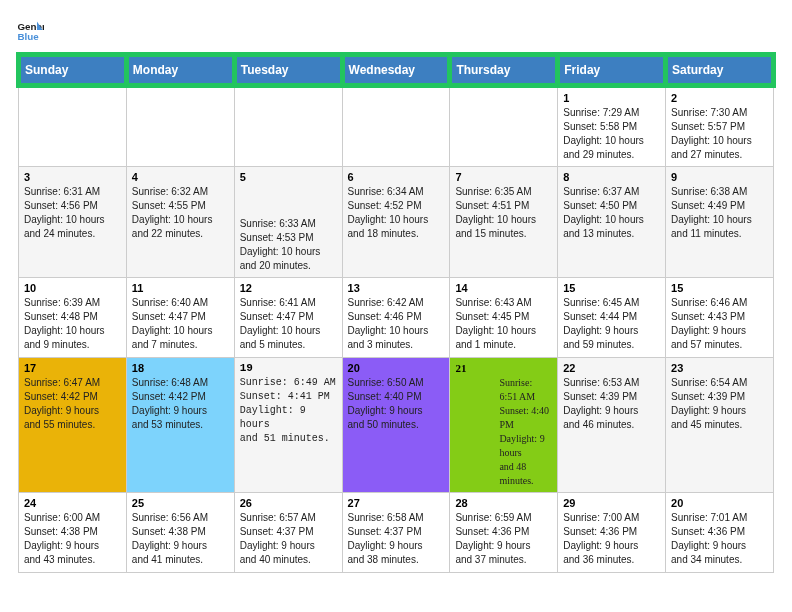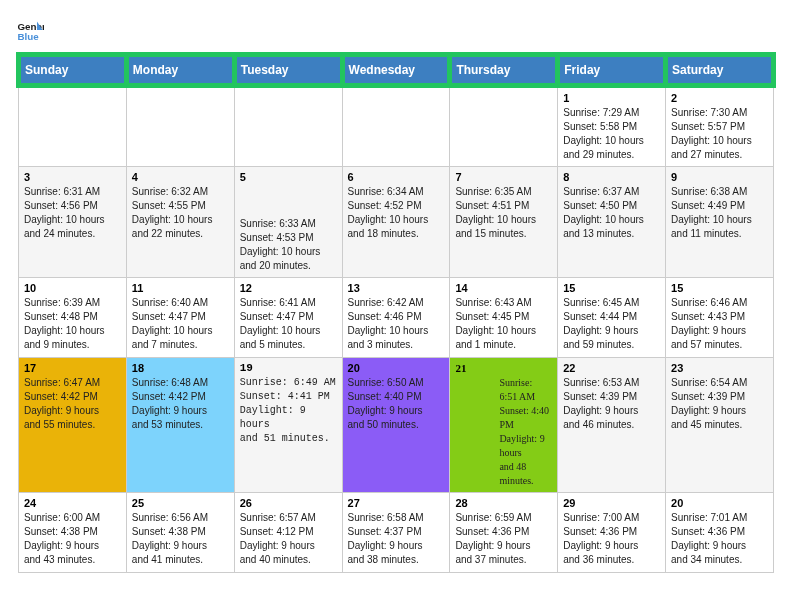--- a/index.html
+++ b/index.html
@@ -296,21 +296,21 @@
         <td>
           <span class="day-num">25</span>
           <div class="day-info" style="white-space: pre-line;">Sunrise: 6:56 AM
 Sunset: 4:38 PM
 Daylight: 9 hours
 and 41 minutes.</div>
         </td>
         <td>
           <span class="day-num">26</span>
           <div class="day-info" style="white-space: pre-line;">Sunrise: 6:57 AM
-Sunset: 4:12 PM
+Sunset: 4:37 PM
 Daylight: 9 hours
 and 40 minutes.</div>
         </td>
         <td>
           <span class="day-num">27</span>
           <div class="day-info" style="white-space: pre-line;">Sunrise: 6:58 AM
 Sunset: 4:37 PM
 Daylight: 9 hours
 and 38 minutes.</div>
         </td>

